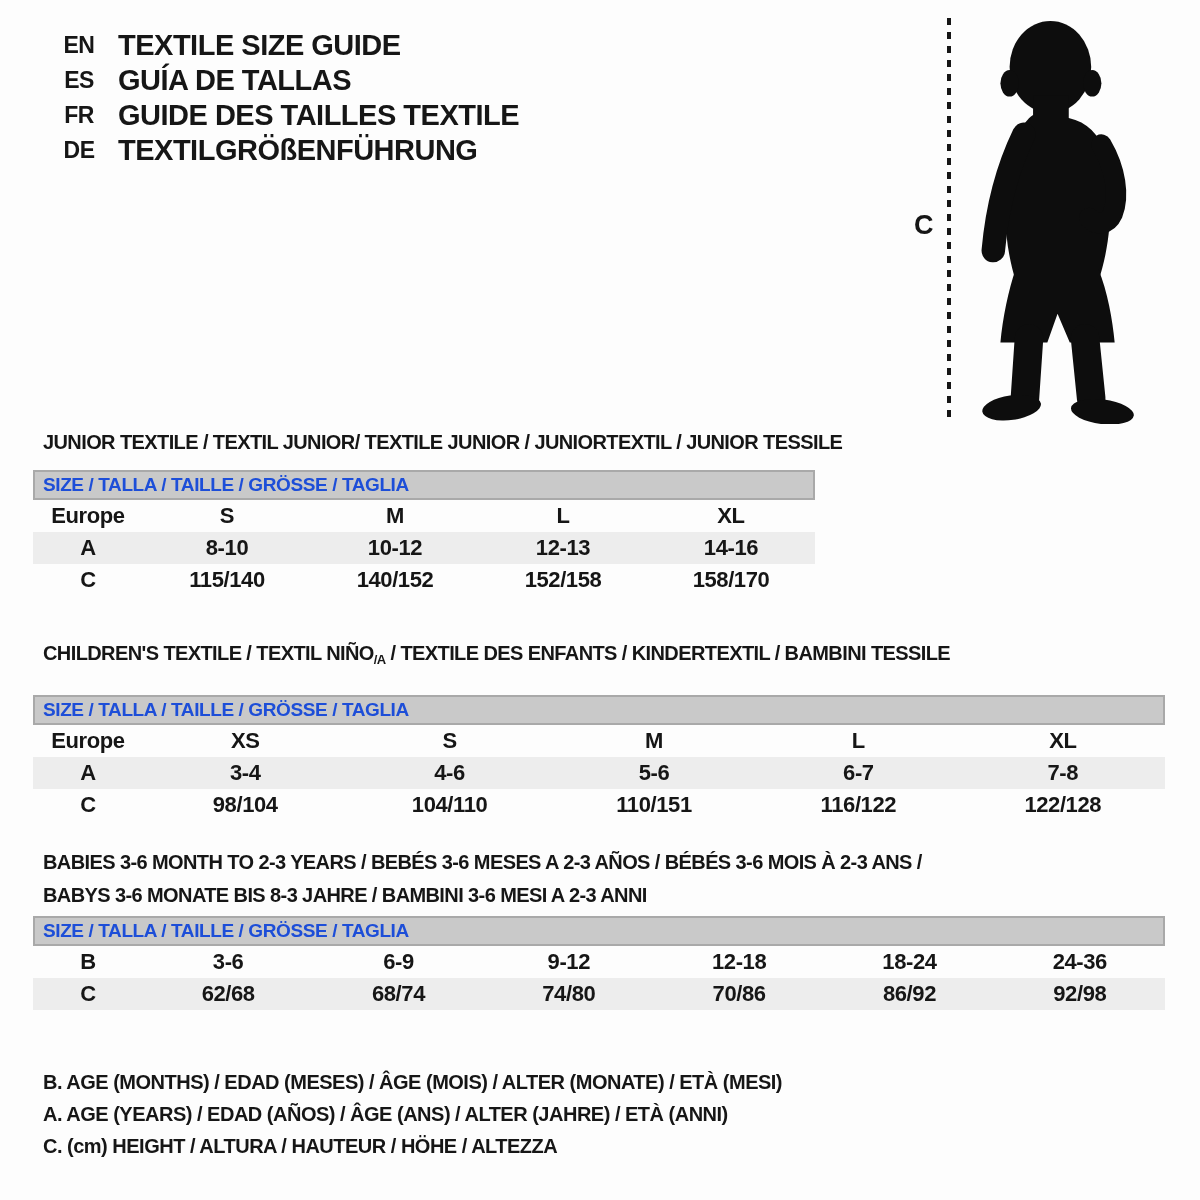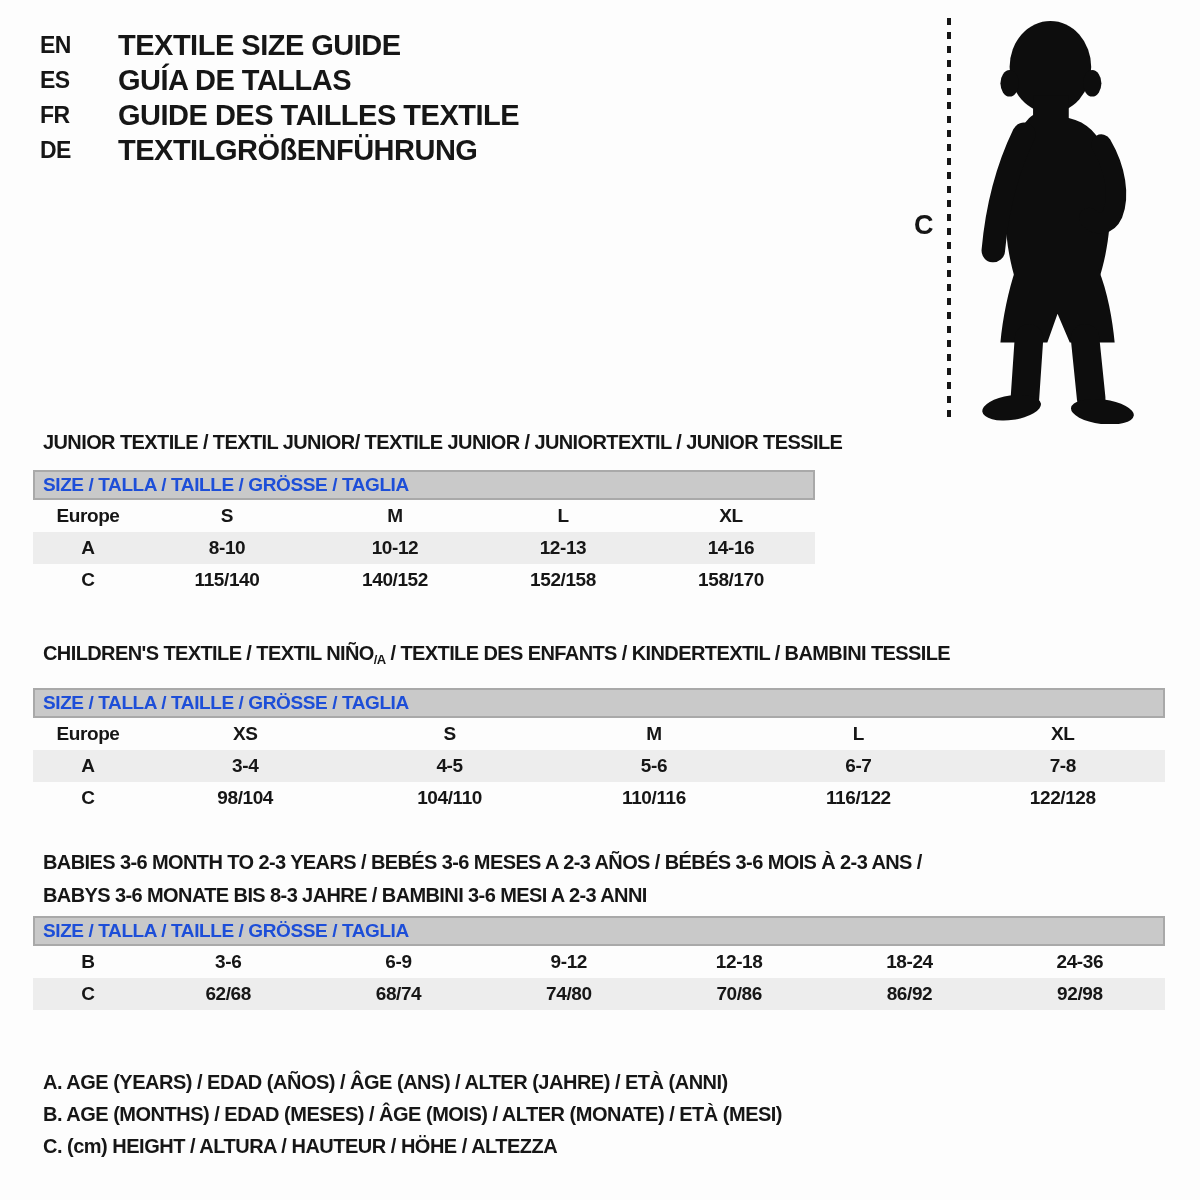--- a/index.html
+++ b/index.html
@@ -16,21 +16,21 @@
     background:var(--background);
     font-family:"Liberation Sans","DejaVu Sans",sans-serif;
     color:var(--text);
     position:relative;
     overflow:hidden;
   }
   .canvas{position:absolute;inset:0;}
 
   
   .lang-block{position:absolute;left:40px;top:28px;}
-  .lang-row{display:flex;height:35px;align-items:center;}
+  .lang-row{display:flex;height:35px;align-items:center;text-align:center;}
   .lang-code{
     display:inline-block;width:78px;
     font-weight:bold;font-size:23px;letter-spacing:-0.5px;
   }
   .lang-title{font-weight:bold;font-size:29px;letter-spacing:-0.5px;}
 
   
   .figure{position:absolute;left:908px;top:12px;width:250px;height:415px;}
   .dash-line{
     position:absolute;left:39px;top:6px;width:4px;height:400px;
@@ -46,34 +46,34 @@
   .section{position:absolute;left:33px;}
   .sec-junior{top:430px;width:782px;}
   .sec-children{top:641px;width:1132px;}
   .sec-babies{top:846px;width:1132px;}
   .section-title{
     font-weight:bold;font-size:20px;letter-spacing:-0.6px;
     margin-left:10px;line-height:24px;white-space:nowrap;
   }
   .title-sub{font-size:13px;vertical-align:-4px;}
   .sec-junior .section-title{margin-bottom:16px;}
-  .sec-children .section-title{margin-bottom:16px;}
+  .sec-children .section-title{margin-bottom:23px;}
   .babies-title{line-height:33px;margin-bottom:4px;}
   .size-bar{
     height:30px;line-height:26px;
     background:var(--table_header_bg);
     border:2px solid var(--table_header_border);
     font-weight:bold;font-size:19px;letter-spacing:-0.4px;
     padding-left:8px;color:#1d4ed8;
   }
   table.size-table{
     width:100%;border-collapse:collapse;table-layout:fixed;
   }
   table.size-table td{
-    height:32px;font-weight:bold;font-size:19px;letter-spacing:-0.4px;
+    height:32px;font-weight:bold;font-size:22px;letter-spacing:-0.4px;
     text-align:center;vertical-align:middle;padding:0;
   }
   td.row-label{text-align:left;padding-left:8px;width:110px;}
   tr.shaded td{background:var(--row_shaded_bg);}
 
   
   .legend{position:absolute;left:43px;top:1066px;}
   .legend-line{font-weight:bold;font-size:20px;letter-spacing:-0.5px;line-height:32px;white-space:nowrap;}
 </style>
 </head>
@@ -161,30 +161,30 @@
         <td class="row-label">Europe</td>
         <td>XS</td>
         <td>S</td>
         <td>M</td>
         <td>L</td>
         <td>XL</td>
       </tr>
       <tr class="shaded">
         <td class="row-label">A</td>
         <td>3-4</td>
-        <td>4-5</td>
+        <td>4-6</td>
         <td>5-6</td>
         <td>6-7</td>
         <td>7-8</td>
       </tr>
       <tr>
         <td class="row-label">C</td>
         <td>98/104</td>
         <td>104/110</td>
-        <td>110/116</td>
+        <td>110/151</td>
         <td>116/122</td>
         <td>122/128</td>
       </tr>
     </tbody>
       </table>
   </div>
 
   <div class="section sec-babies">
     <div class="section-title babies-title">
       <div>BABIES 3-6 MONTH TO 2-3 YEARS / BEBÉS 3-6 MESES A 2-3 AÑOS / BÉBÉS 3-6 MOIS À 2-3 ANS /</div>
@@ -209,18 +209,18 @@
         <td>74/80</td>
         <td>70/86</td>
         <td>86/92</td>
         <td>92/98</td>
       </tr>
     </tbody>
       </table>
   </div>
 
   <div class="legend">
+    <div class="legend-line">B. AGE (MONTHS) / EDAD (MESES) / ÂGE (MOIS) / ALTER (MONATE) / ETÀ (MESI)</div>
     <div class="legend-line">A. AGE (YEARS) / EDAD (AÑOS) / ÂGE (ANS) / ALTER (JAHRE) / ETÀ (ANNI)</div>
-    <div class="legend-line">B. AGE (MONTHS) / EDAD (MESES) / ÂGE (MOIS) / ALTER (MONATE) / ETÀ (MESI)</div>
     <div class="legend-line">C. (cm) HEIGHT / ALTURA / HAUTEUR / HÖHE / ALTEZZA</div>
   </div>
 
 </div>
 
 </body></html>

